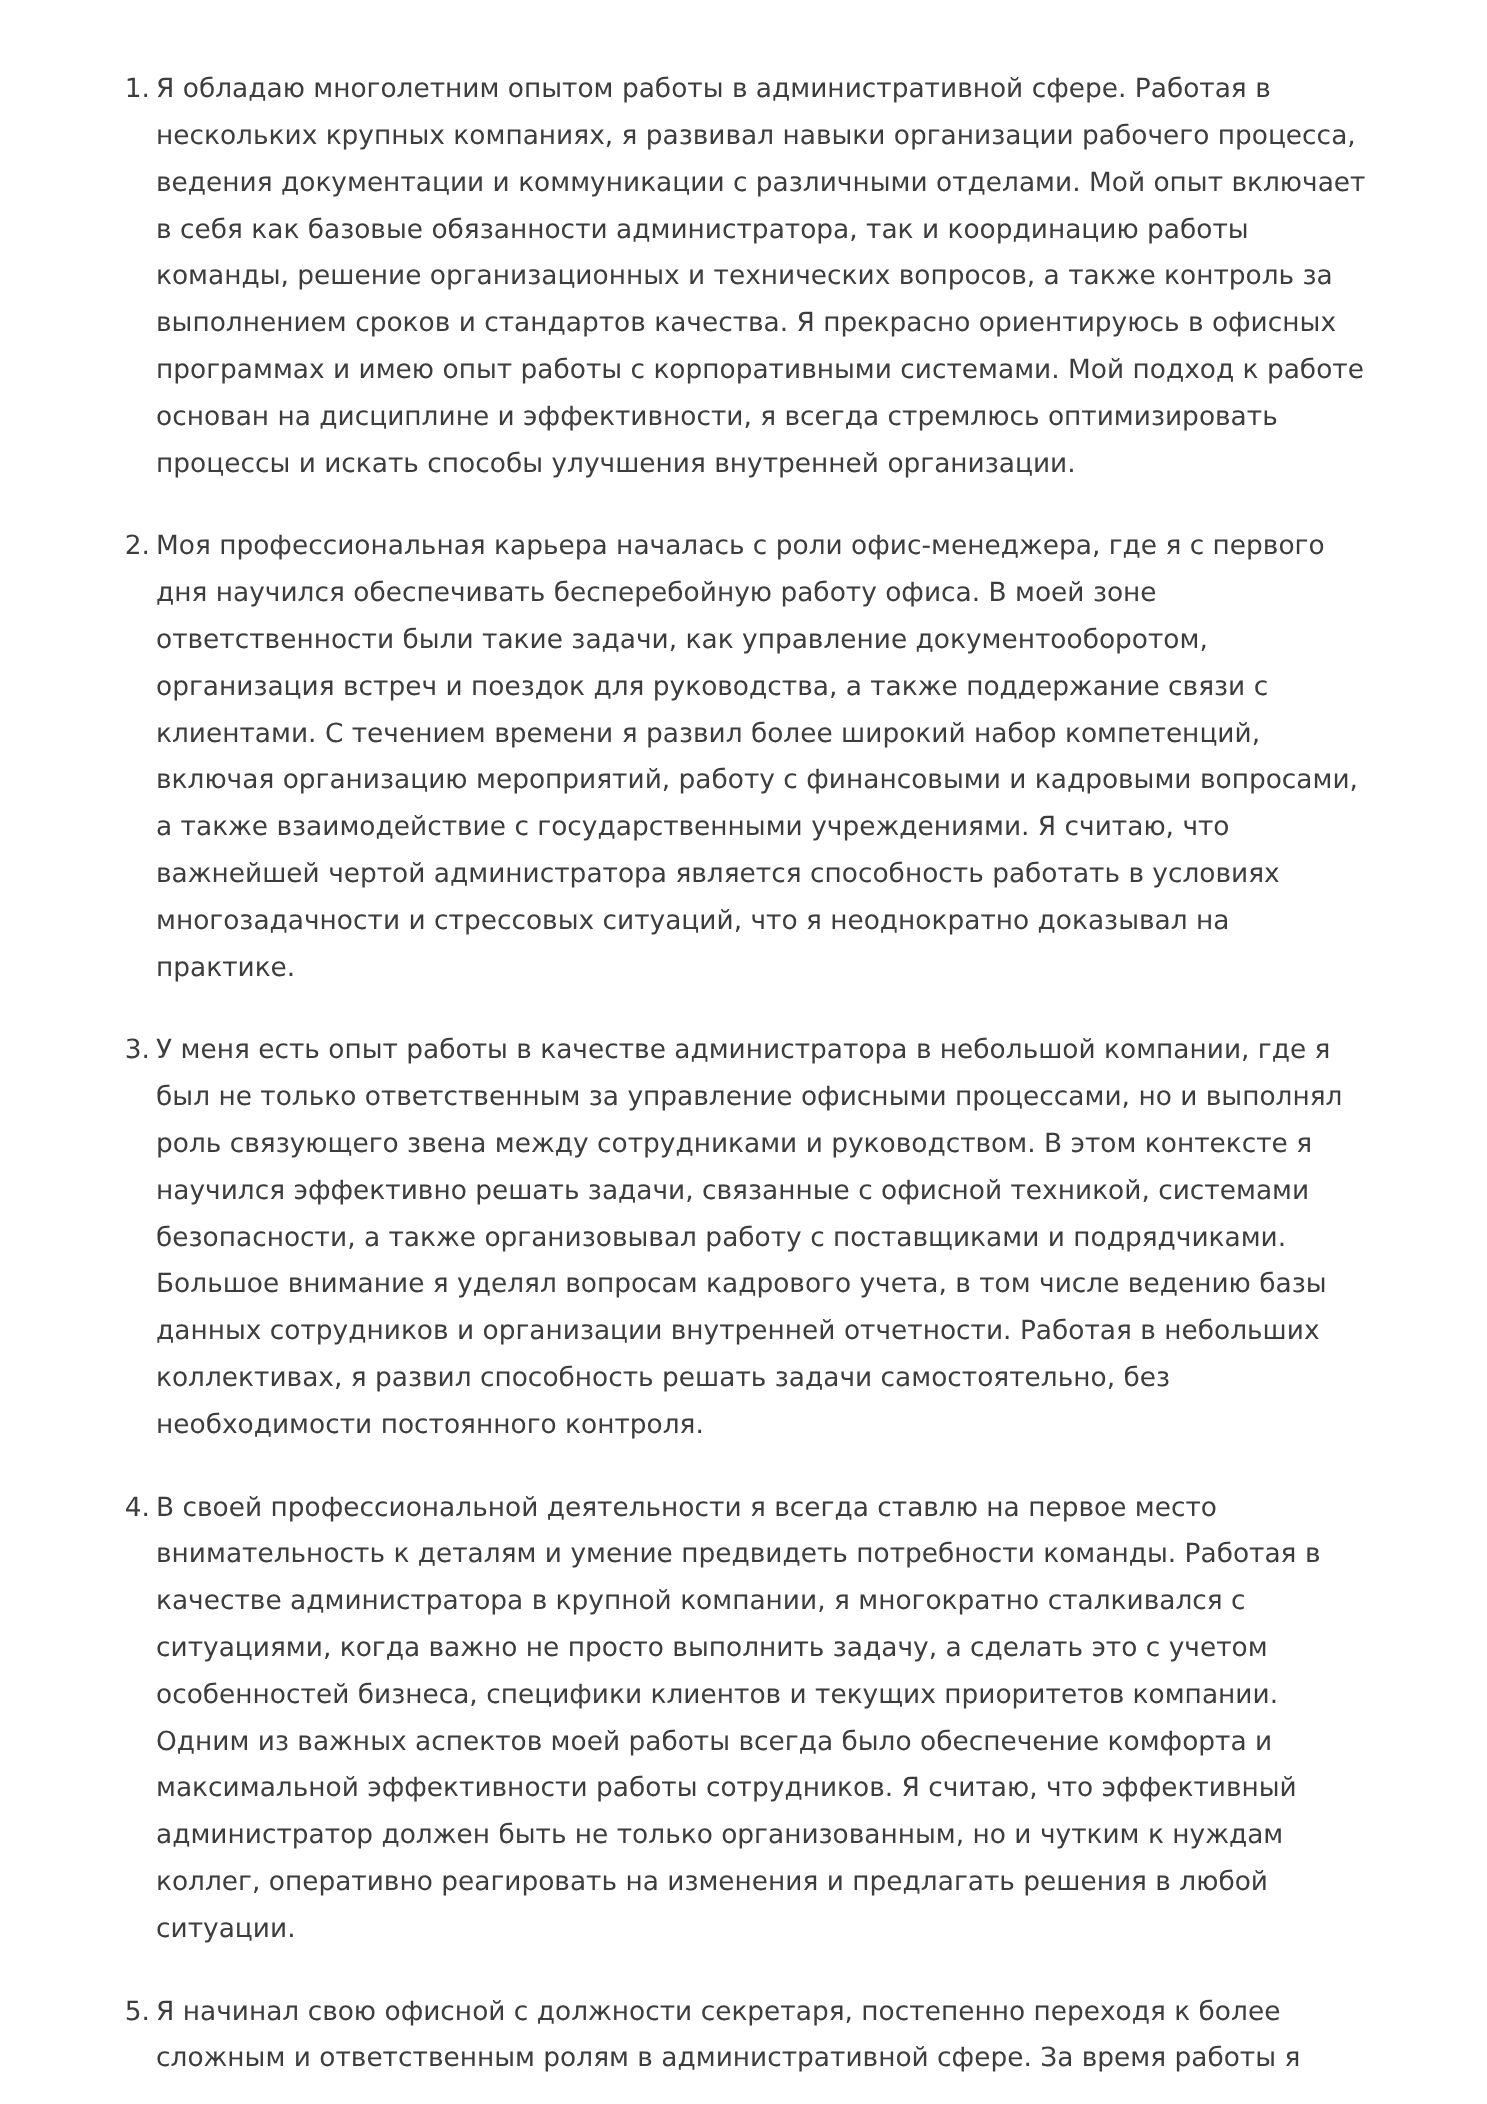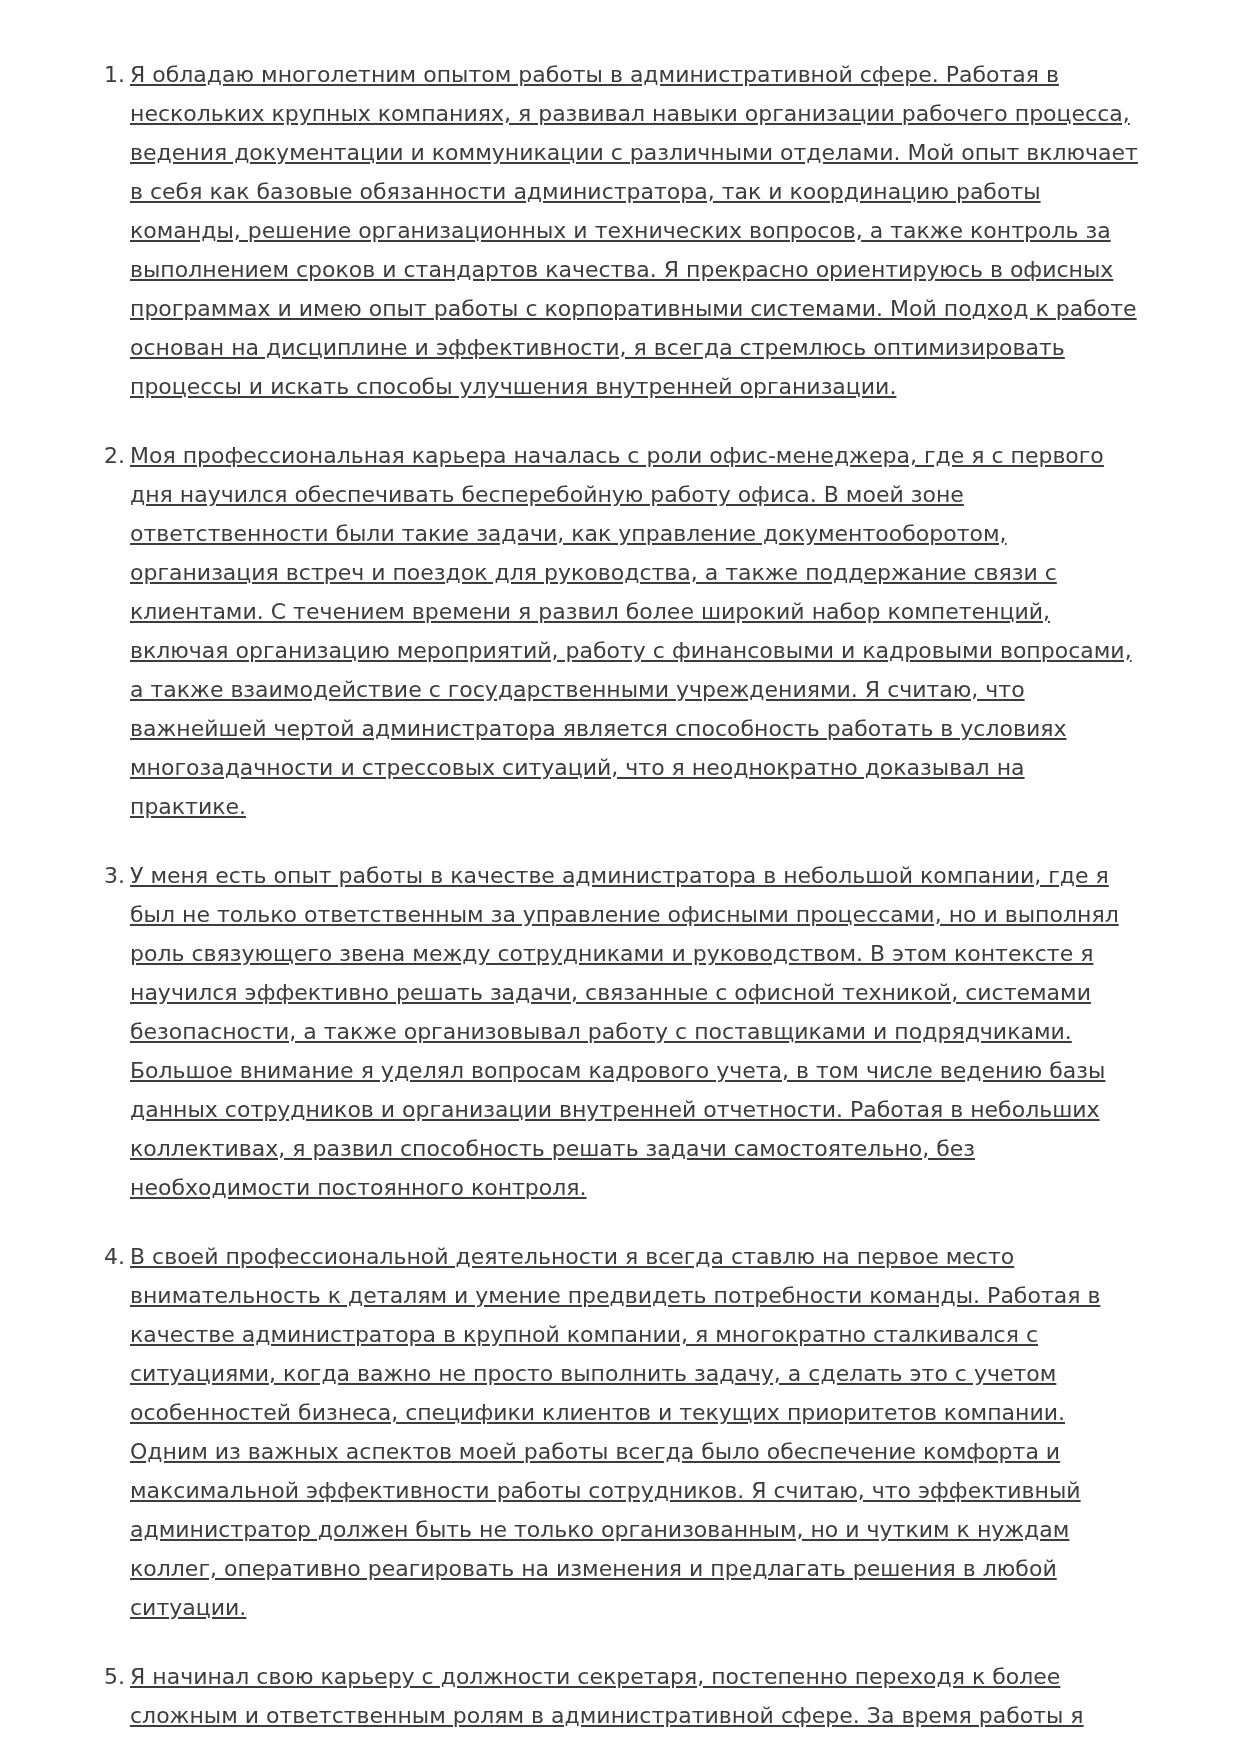--- a/index.html
+++ b/index.html
@@ -33,21 +33,20 @@
   .item-number {
     flex: 0 0 26px;
     text-align: left;
     white-space: nowrap;
   }
   .item-text {
     flex: 1 1 auto;
     max-width: 1010px;
     text-align: left;
     word-spacing: normal;
-    text-decoration: underline;
   }
 </style>
 </head>
 <body>
 
 <div class="page">
   <div class="numbered-list">
 
     <div class="list-item">
       <span class="item-number">1.</span>
@@ -64,17 +63,17 @@
       <p class="item-text">У меня есть опыт работы в качестве администратора в небольшой компании, где я был не только ответственным за управление офисными процессами, но и выполнял роль связующего звена между сотрудниками и руководством. В этом контексте я научился эффективно решать задачи, связанные с офисной техникой, системами безопасности, а также организовывал работу с поставщиками и подрядчиками. Большое внимание я уделял вопросам кадрового учета, в том числе ведению базы данных сотрудников и организации внутренней отчетности. Работая в небольших коллективах, я развил способность решать задачи самостоятельно, без необходимости постоянного контроля.</p>
     </div>
 
     <div class="list-item">
       <span class="item-number">4.</span>
       <p class="item-text">В своей профессиональной деятельности я всегда ставлю на первое место внимательность к деталям и умение предвидеть потребности команды. Работая в качестве администратора в крупной компании, я многократно сталкивался с ситуациями, когда важно не просто выполнить задачу, а сделать это с учетом особенностей бизнеса, специфики клиентов и текущих приоритетов компании. Одним из важных аспектов моей работы всегда было обеспечение комфорта и максимальной эффективности работы сотрудников. Я считаю, что эффективный администратор должен быть не только организованным, но и чутким к нуждам коллег, оперативно реагировать на изменения и предлагать решения в любой ситуации.</p>
     </div>
 
     <div class="list-item">
       <span class="item-number">5.</span>
-      <p class="item-text">Я начинал свою карьеру с должности секретаря, постепенно переходя к более сложным и ответственным ролям в административной сфере. За время работы я</p>
+      <p class="item-text">Я начинал свою офисной с должности секретаря, постепенно переходя к более сложным и ответственным ролям в административной сфере. За время работы я</p>
     </div>
 
   </div>
 </div>
 
 </body></html>

